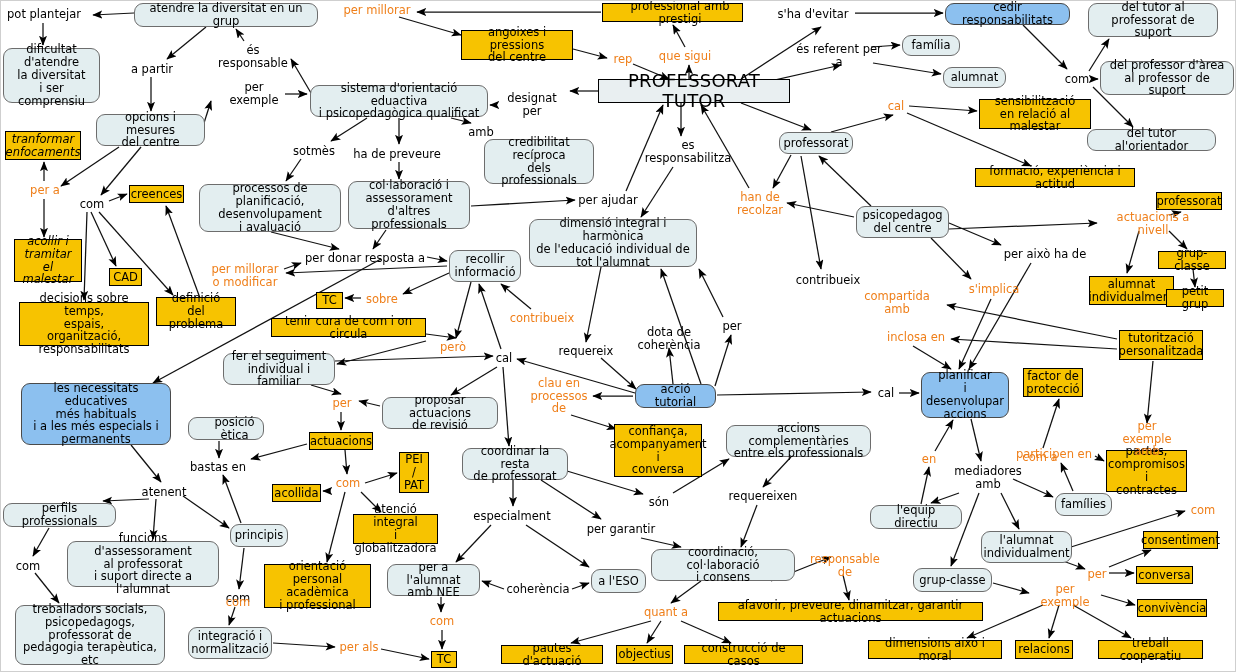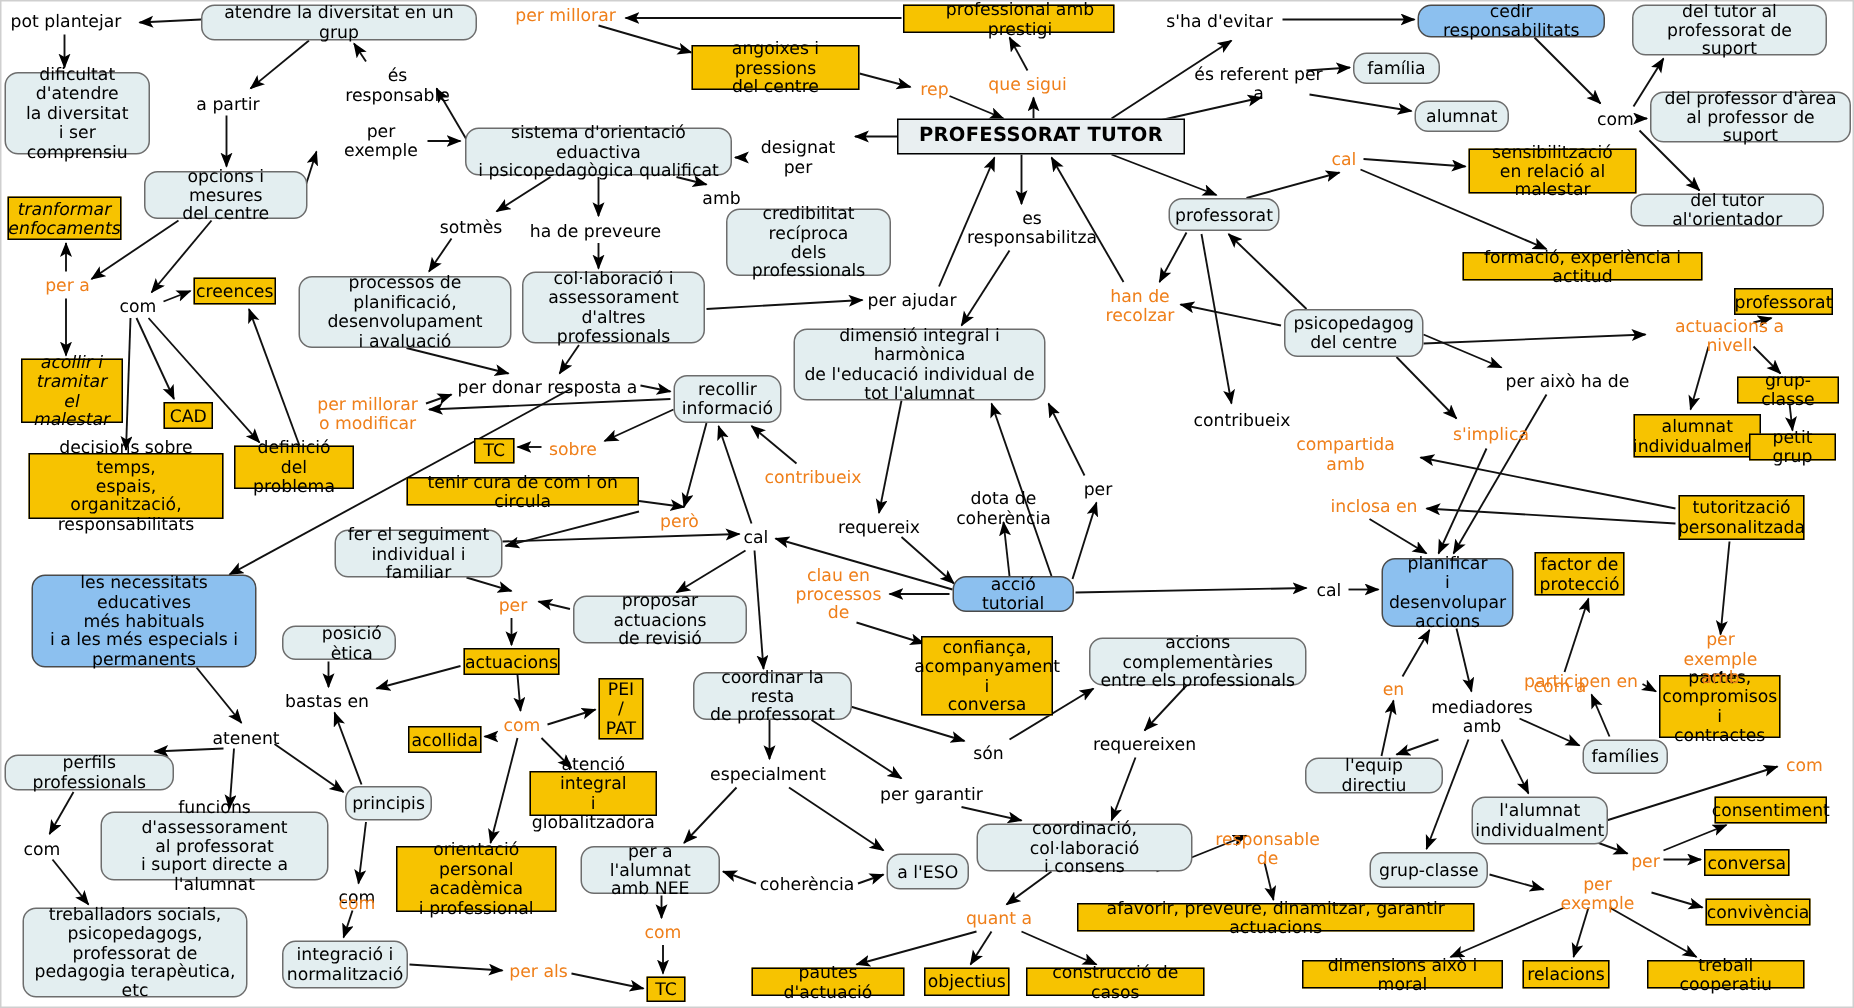--- a/index.html
+++ b/index.html
@@ -63,21 +63,21 @@
     align-items:center;
     justify-content:center;
     text-align:center;
     font-size:11.5px;
     line-height:1.1;
     color:#000000;
     background:transparent;
     white-space:pre-line;
   }
   .lbl-o{ color:#ef7f1a; }
-  .title-big{ font-size:13px; letter-spacing:.2px;font-weight:bold; }
+  .title-big{ font-size:18px; letter-spacing:.2px; }
 </style>
 </head>
 <body>
 
 <div id="canvas">
 
   <svg id="edges" viewBox="0 0 1236 672" xmlns="http://www.w3.org/2000/svg">
     <defs>
       <marker id="ah" markerWidth="9" markerHeight="9" refX="7.4" refY="3.2" orient="auto" markerUnits="strokeWidth">
         <path d="M0,0 L8,3.2 L0,6.4 L1.8,3.2 z" fill="#000000"></path>
@@ -368,21 +368,21 @@
       <div class="node n-yellow" style="left: 615px; top: 644px; width: 57px; height: 19px;">objectius</div>
       <div class="node n-yellow" style="left: 683px; top: 644px; width: 119px; height: 19px;">construcció de casos</div>
       <div class="node n-yellow" style="left: 867px; top: 639px; width: 134px; height: 19px;">dimensions això i moral</div>
       <div class="node n-yellow" style="left: 1014px; top: 639px; width: 58px; height: 19px;">relacions</div>
       <div class="node n-yellow" style="left: 1097px; top: 639px; width: 105px; height: 19px;">treball cooperatiu</div>
     </div>
   <div id="label-layer">
       <div class="lbl" style="left: 2px; top: 6px; width: 82px; height: 14px;">pot plantejar</div>
       <div class="lbl lbl-o" style="left: 341px; top: 2px; width: 70px; height: 14px;">per millorar</div>
       <div class="lbl" style="left: 774px; top: 6px; width: 76px; height: 14px;">s'ha d'evitar</div>
-      <div class="lbl" style="left: 217px; top: 42px; width: 70px; height: 28px; margin-left: 12px;">és
+      <div class="lbl" style="left: 217px; top: 42px; width: 70px; height: 28px;">és
 responsable</div>
       <div class="lbl" style="left: 127px; top: 61px; width: 48px; height: 14px;">a partir</div>
       <div class="lbl lbl-o" style="left: 656px; top: 48px; width: 56px; height: 14px;">que sigui</div>
       <div class="lbl lbl-o" style="left: 610px; top: 51px; width: 24px; height: 14px;">rep</div>
       <div class="lbl" style="left: 790px; top: 48px; width: 96px; height: 14px;">és referent per a</div>
       <div class="lbl" style="left: 224px; top: 79px; width: 58px; height: 28px;">per
 exemple</div>
       <div class="lbl" style="left: 1061px; top: 71px; width: 30px; height: 14px;">com</div>
       <div class="lbl" style="left: 495px; top: 97px; width: 72px; height: 14px;">designat per</div>
       <div class="lbl lbl-o" style="left: 884px; top: 98px; width: 22px; height: 14px;">cal</div>

